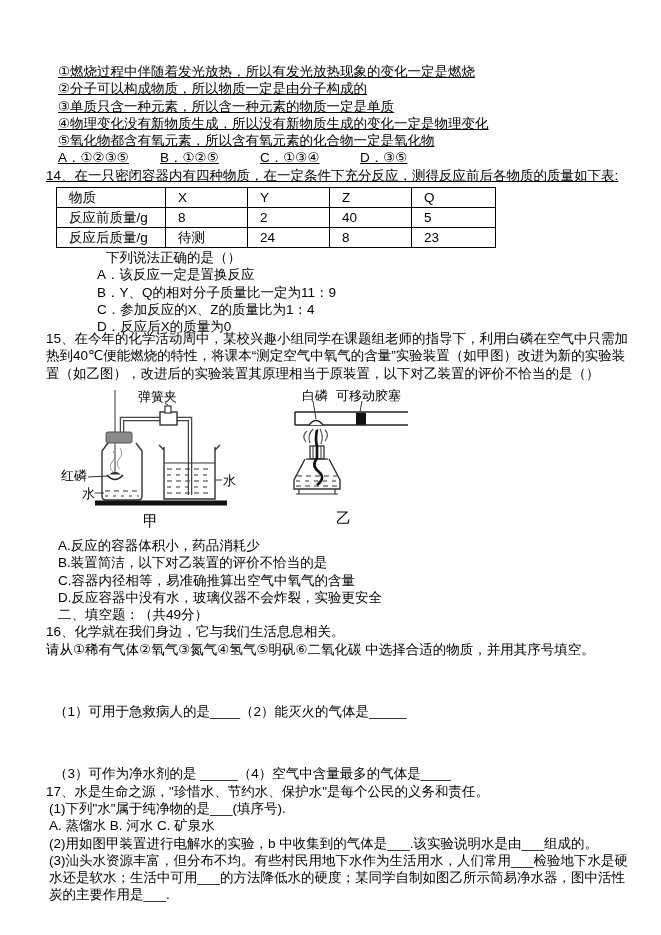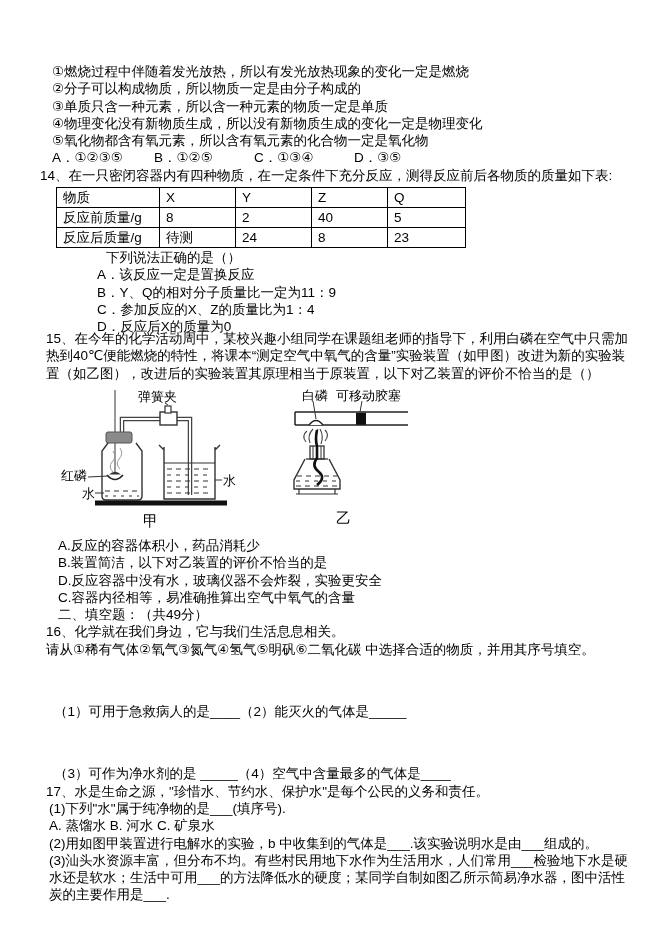--- a/index.html
+++ b/index.html
@@ -13,31 +13,31 @@
   .line{white-space:pre-wrap;}
   .ind12{padding-left:12px;}
   .ind8{padding-left:8px;margin-top:45px;}
   .ind3{padding-left:3px;}
   .optrow{padding-left:12px;display:flex;align-items:center;}
   .optrow span:nth-child(1){width:102px;}
   .optrow span:nth-child(2){width:100px;}
   .optrow span:nth-child(3){width:100px;}
   table.qt{border-collapse:collapse;table-layout:fixed;}
   table.qt td{
-    border:1.5px solid #000;height:19px;padding:0 0 0 6px;
+    border:1.5px solid #000;height:19px;padding:0 0 0 12px;
     font-size:13.5px;vertical-align:middle;overflow:hidden;
   }
   .c0{width:96px;} .c1{width:69px;} .c2{width:69px;} .c3{width:69px;} .c4{width:71px;}
   .para{width:585px;}
   svg text{font-family:"Liberation Sans","DejaVu Sans",sans-serif;fill:#000;}
 </style>
 </head>
 <body>
 
-<div class="abs" style="top:63px;left:40px;width:592px;">
+<div class="abs" style="top:63px;left:46px;width:592px;text-decoration:underline;">
   <div class="line ind12">①燃烧过程中伴随着发光放热，所以有发光放热现象的变化一定是燃烧</div>
   <div class="line ind12">②分子可以构成物质，所以物质一定是由分子构成的</div>
   <div class="line ind12">③单质只含一种元素，所以含一种元素的物质一定是单质</div>
   <div class="line ind12">④物理变化没有新物质生成，所以没有新物质生成的变化一定是物理变化</div>
   <div class="line ind12">⑤氧化物都含有氧元素，所以含有氧元素的化合物一定是氧化物</div>
   <div class="optrow">
     <span>A．①②③⑤</span>
     <span>B．①②⑤</span>
     <span>C．①③④</span>
     <span>D．③⑤</span>
@@ -156,22 +156,22 @@
   <line x1="6" y1="98" x2="48" y2="98" stroke="#333" stroke-width="1" stroke-dasharray="5,4"></line>
 
   <path d="M27,42 Q25,51 27,58 L27,70 Q21,78 29,84 Q36,90 27,97" fill="none" stroke="#111" stroke-width="2.6"></path>
 
   <text x="46" y="135" font-size="15">乙</text>
 </svg>
 
 <div class="abs" style="top:537px;left:46px;width:592px;">
   <div class="line ind12">A.反应的容器体积小，药品消耗少</div>
   <div class="line ind12">B.装置简洁，以下对乙装置的评价不恰当的是</div>
+  <div class="line ind12">C.容器内径相等，易准确推算出空气中氧气的含量</div>
   <div class="line ind12">D.反应容器中没有水，玻璃仪器不会炸裂，实验更安全</div>
-  <div class="line ind12">C.容器内径相等，易准确推算出空气中氧气的含量</div>
   <div class="line ind12">二、填空题：（共49分）</div>
   <div class="line">16、化学就在我们身边，它与我们生活息息相关。</div>
   <div class="line">请从①稀有气体②氧气③氮气④氢气⑤明矾⑥二氧化碳 中选择合适的物质，并用其序号填空。</div>
   <div class="line ind8">（1）可用于急救病人的是____（2）能灭火的气体是_____</div>
   <div class="line ind8">（3）可作为净水剂的是 _____（4）空气中含量最多的气体是____</div>
   <div class="line">17、水是生命之源，"珍惜水、节约水、保护水"是每个公民的义务和责任。</div>
   <div class="line ind3">(1)下列"水"属于纯净物的是___(填序号).</div>
   <div class="line ind3">A. 蒸馏水 B. 河水 C. 矿泉水</div>
   <div class="line ind3">(2)用如图甲装置进行电解水的实验，b 中收集到的气体是___.该实验说明水是由___组成的。</div>
   <div class="line ind3">(3)汕头水资源丰富，但分布不均。有些村民用地下水作为生活用水，人们常用___检验地下水是硬水还是软水；生活中可用___的方法降低水的硬度；某同学自制如图乙所示简易净水器，图中活性炭的主要作用是___.</div>

